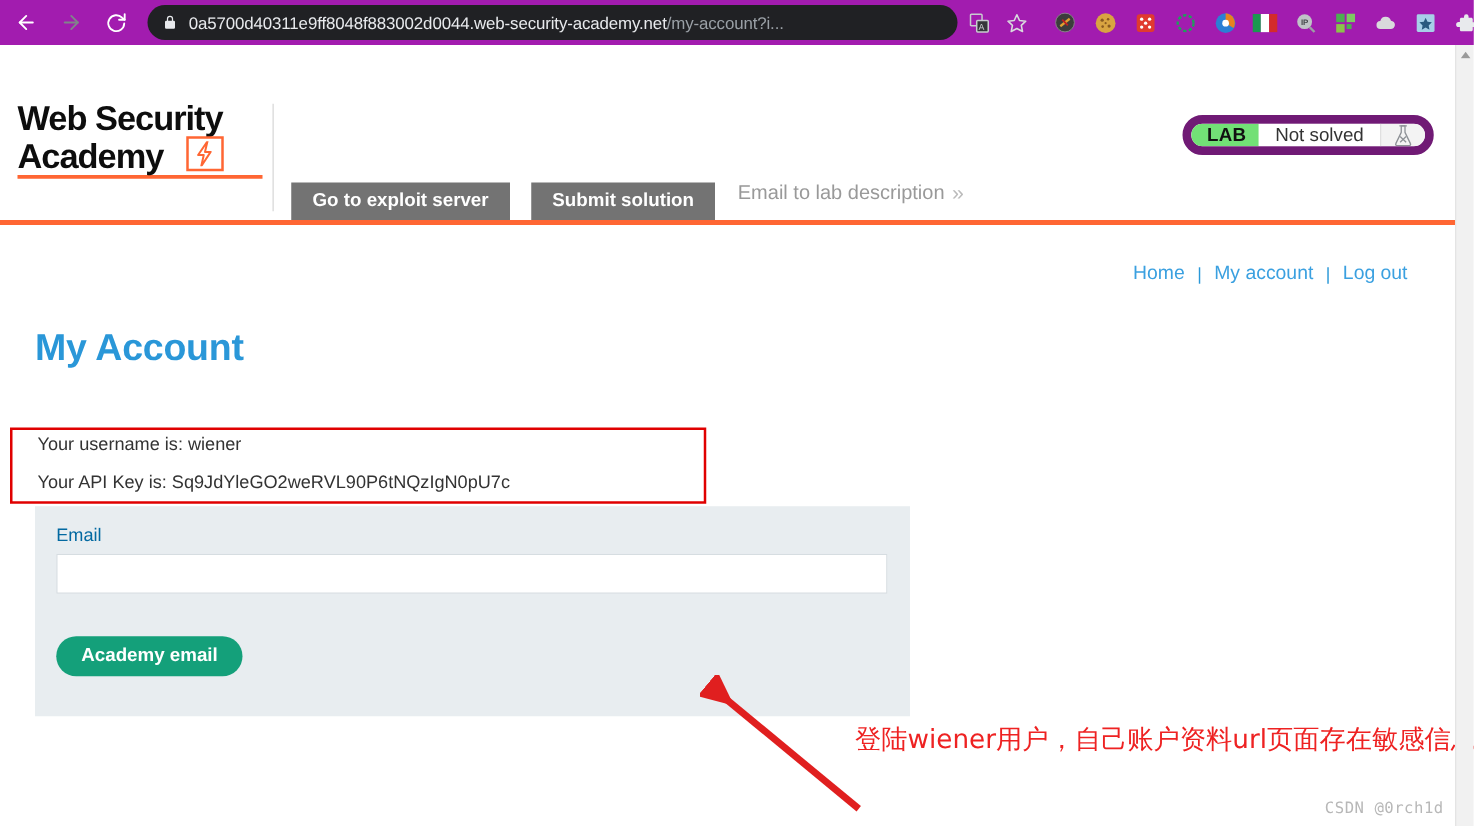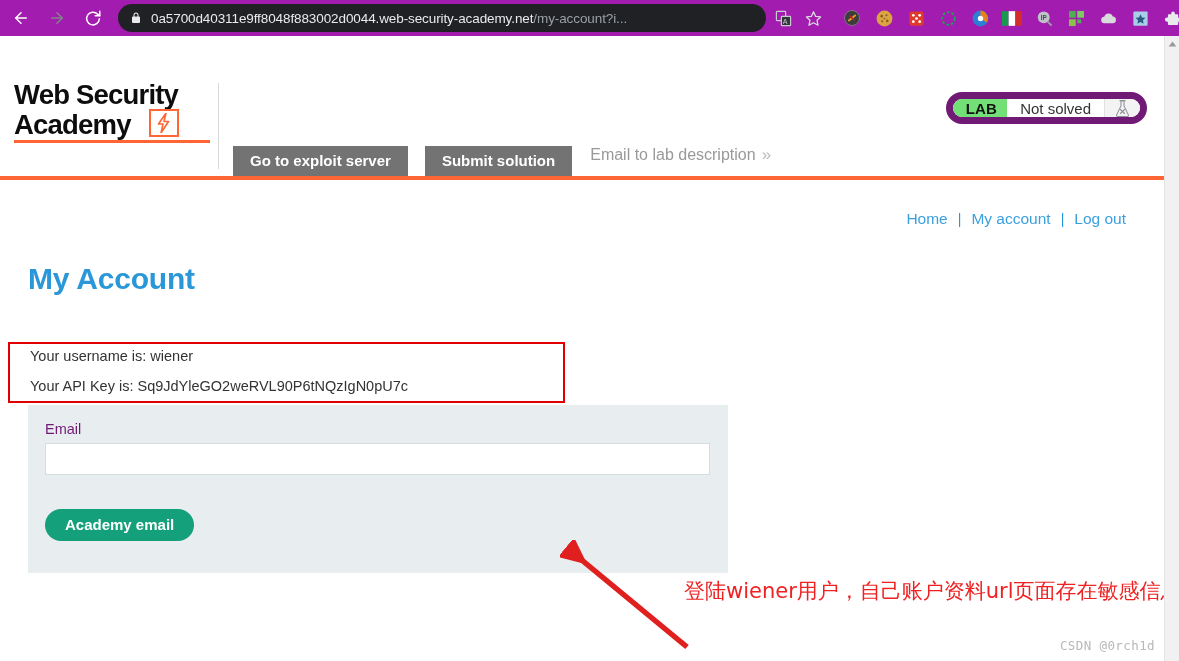--- a/index.html
+++ b/index.html
@@ -261,21 +261,21 @@
     position: absolute;
     left: 28px; top: 225px;
     width: 700px;
     height: 168px;
     background: #e8edf0;
   }
   #email-label {
     position: absolute;
     left: 17px; top: 16px;
     font-size: 14.5px;
-    color: #701a75;
+    color: #0369a1;
   }
   #email-input {
     position: absolute;
     left: 17px; top: 38px;
     width: 665px;
     height: 32px;
     background: #ffffff;
     border: 1px solid #d6dde1;
     outline: none;
     font-size: 14px;

